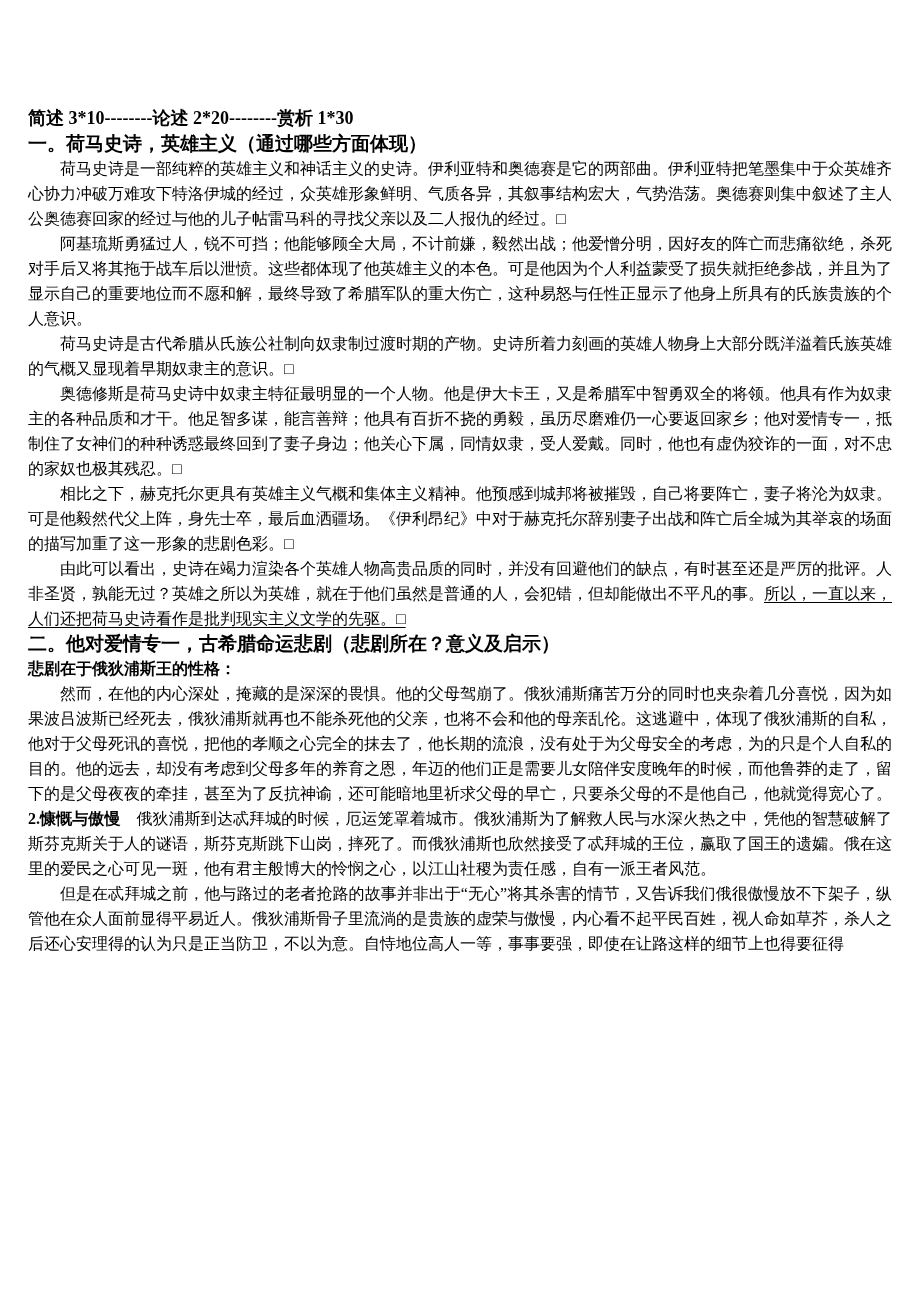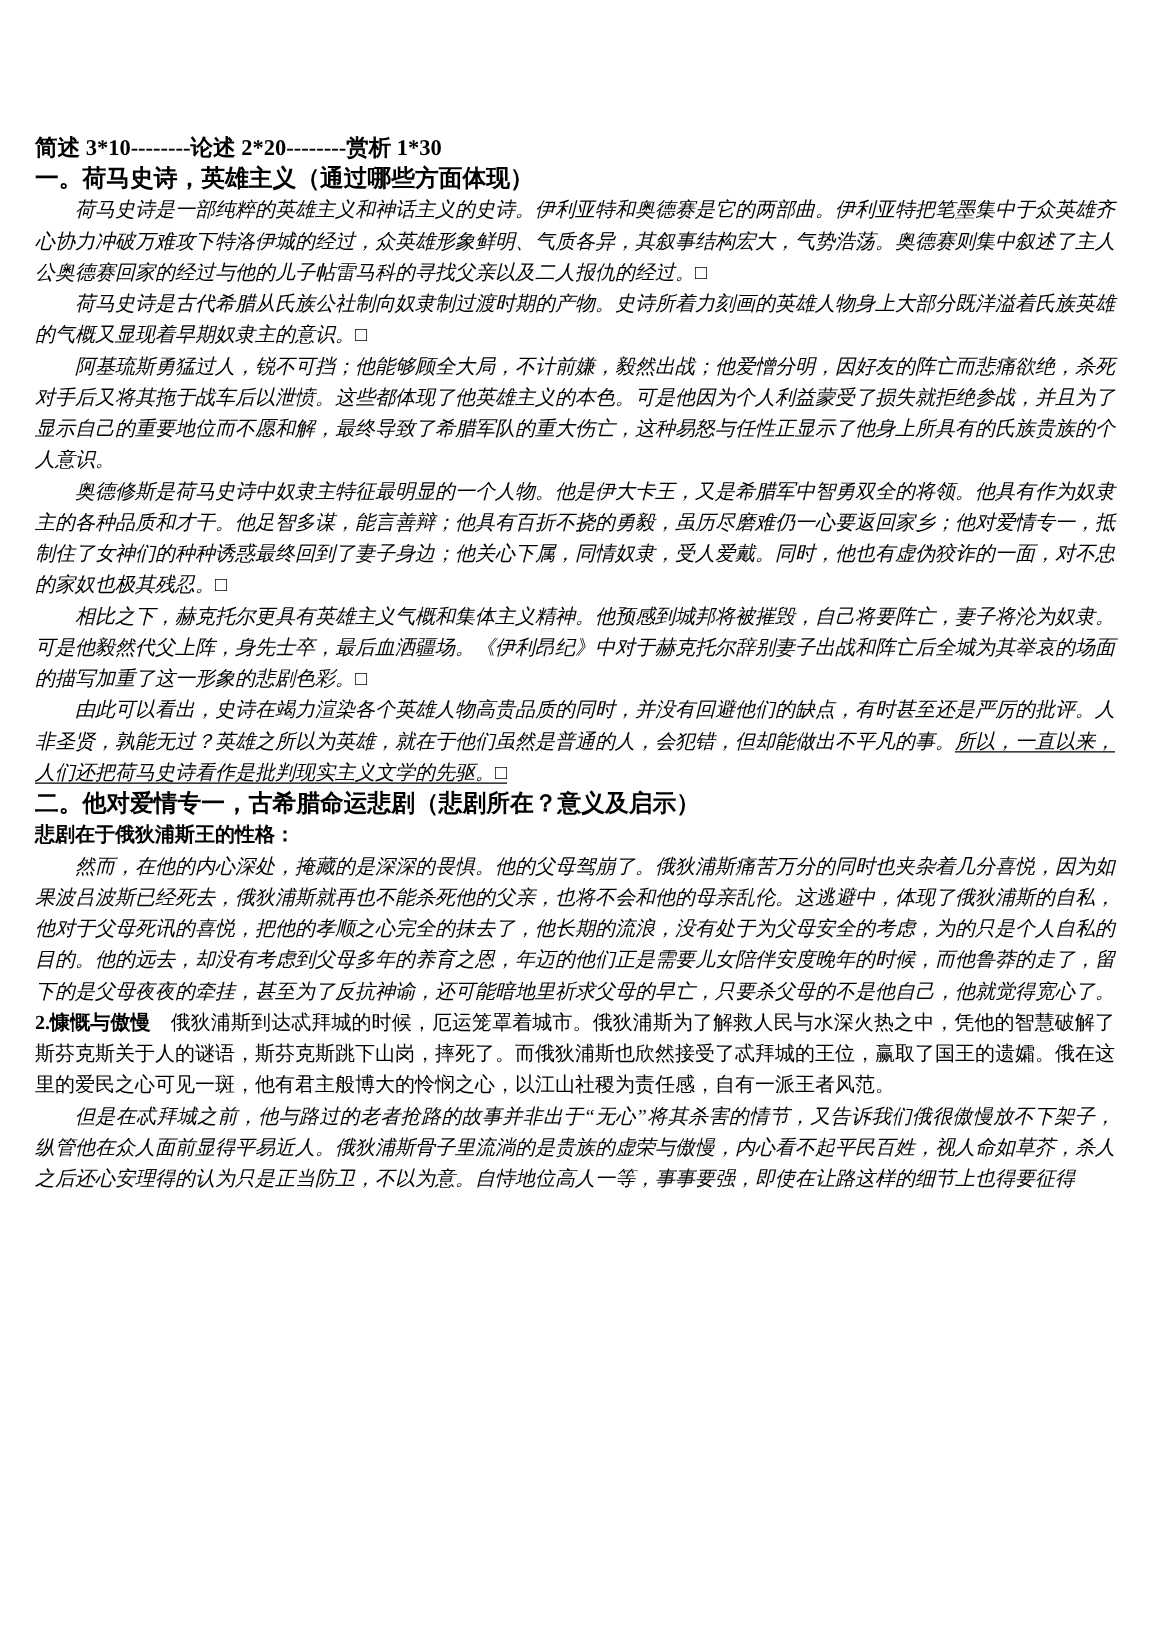--- a/index.html
+++ b/index.html
@@ -33,41 +33,40 @@
     font-weight: bold;
     font-size: 19px;
     line-height: 27px;
     text-align: left;
   }
   .b {
     font-weight: bold;
   }
   .indent {
     text-indent: 2em;
-    font-style: italic;
   }
   .u {
     text-decoration: underline;
     text-underline-offset: 3px;
   }
 </style>
 </head>
 <body>
 
 <div class="page">
 
   <p class="top-line">简述 3*10--------论述 2*20--------赏析 1*30</p>
 
   <p class="h">一。荷马史诗，英雄主义（通过哪些方面体现）</p>
 
   <p class="indent">荷马史诗是一部纯粹的英雄主义和神话主义的史诗。伊利亚特和奥德赛是它的两部曲。伊利亚特把笔墨集中于众英雄齐心协力冲破万难攻下特洛伊城的经过，众英雄形象鲜明、气质各异，其叙事结构宏大，气势浩荡。奥德赛则集中叙述了主人公奥德赛回家的经过与他的儿子帖雷马科的寻找父亲以及二人报仇的经过。□</p>
 
+  <p class="indent">阿基琉斯勇猛过人，锐不可挡；他能够顾全大局，不计前嫌，毅然出战；他爱憎分明，因好友的阵亡而悲痛欲绝，杀死对手后又将其拖于战车后以泄愤。这些都体现了他英雄主义的本色。可是他因为个人利益蒙受了损失就拒绝参战，并且为了显示自己的重要地位而不愿和解，最终导致了希腊军队的重大伤亡，这种易怒与任性正显示了他身上所具有的氏族贵族的个人意识。</p>
+
   <p class="indent">荷马史诗是古代希腊从氏族公社制向奴隶制过渡时期的产物。史诗所着力刻画的英雄人物身上大部分既洋溢着氏族英雄的气概又显现着早期奴隶主的意识。□</p>
-
-  <p class="indent">阿基琉斯勇猛过人，锐不可挡；他能够顾全大局，不计前嫌，毅然出战；他爱憎分明，因好友的阵亡而悲痛欲绝，杀死对手后又将其拖于战车后以泄愤。这些都体现了他英雄主义的本色。可是他因为个人利益蒙受了损失就拒绝参战，并且为了显示自己的重要地位而不愿和解，最终导致了希腊军队的重大伤亡，这种易怒与任性正显示了他身上所具有的氏族贵族的个人意识。</p>
 
   <p class="indent">奥德修斯是荷马史诗中奴隶主特征最明显的一个人物。他是伊大卡王，又是希腊军中智勇双全的将领。他具有作为奴隶主的各种品质和才干。他足智多谋，能言善辩；他具有百折不挠的勇毅，虽历尽磨难仍一心要返回家乡；他对爱情专一，抵制住了女神们的种种诱惑最终回到了妻子身边；他关心下属，同情奴隶，受人爱戴。同时，他也有虚伪狡诈的一面，对不忠的家奴也极其残忍。□</p>
 
   <p class="indent">相比之下，赫克托尔更具有英雄主义气概和集体主义精神。他预感到城邦将被摧毁，自己将要阵亡，妻子将沦为奴隶。可是他毅然代父上阵，身先士卒，最后血洒疆场。《伊利昂纪》中对于赫克托尔辞别妻子出战和阵亡后全城为其举哀的场面的描写加重了这一形象的悲剧色彩。□</p>
 
   <p class="indent"><span>由此可以看出，史诗在竭力渲染各个英雄人物高贵品质的同时，并没有回避他们的缺点，有时甚至还是严厉的批评。人非圣贤，孰能无过？英雄之所以为英雄，就在于他们虽然是普通的人，会犯错，但却能做出不平凡的事。</span><span class="u">所以，一直以来，人们还把荷马史诗看作是批判现实主义文学的先驱。□</span></p>
 
 
   <p class="h">二。他对爱情专一，古希腊命运悲剧（悲剧所在？意义及启示）</p>
 

